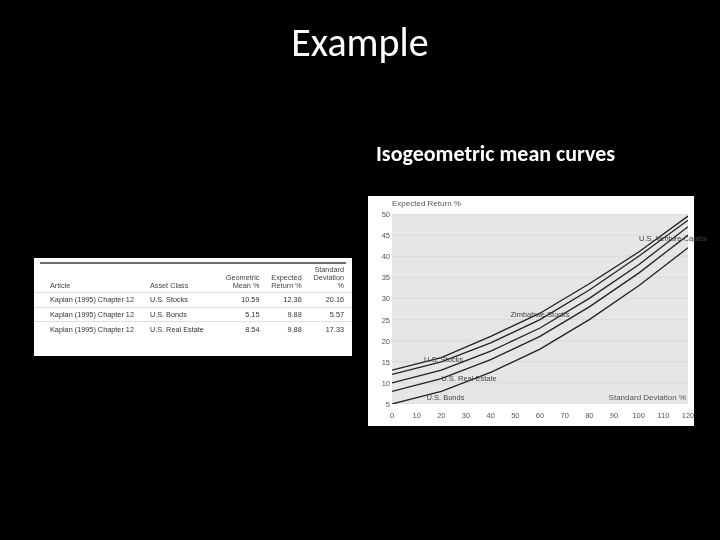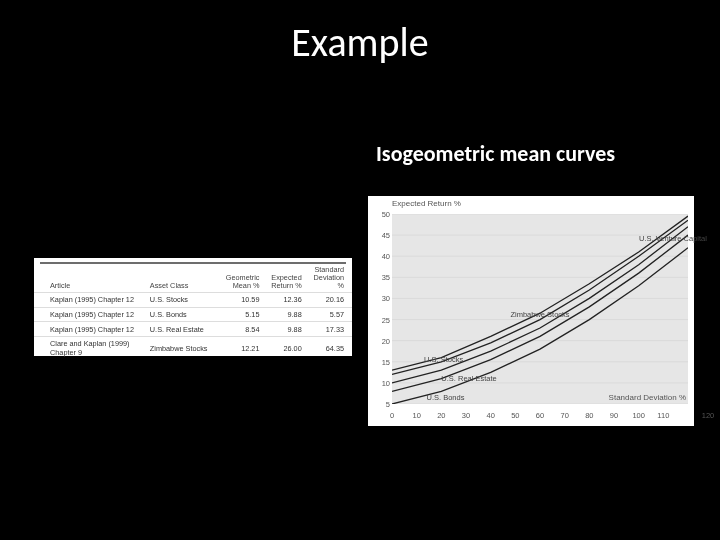--- a/index.html
+++ b/index.html
@@ -180,27 +180,20 @@
             <td class="a-right col-num">5.15</td>
             <td class="a-right col-num">9.88</td>
             <td class="a-right col-num">5.57</td>
           </tr>
           <tr>
             <td class="a-left col-article">Kaplan (1995) Chapter 12</td>
             <td class="a-left col-asset">U.S. Real Estate</td>
             <td class="a-right col-num">8.54</td>
             <td class="a-right col-num">9.88</td>
             <td class="a-right col-num">17.33</td>
-          </tr>
-          <tr>
-            <td class="a-left col-article">Clare and Kaplan (1999) Chapter 9</td>
-            <td class="a-left col-asset">Zimbabwe Stocks</td>
-            <td class="a-right col-num">12.21</td>
-            <td class="a-right col-num">26.00</td>
-            <td class="a-right col-num">64.35</td>
           </tr>
         </tbody>
     </table>
   </div>
 
   <div class="chart">
     <div class="ylabel">Expected Return %</div>
     <div class="plot"></div>
     <div class="xlabel">Standard Deviation %</div>
     <svg id="chart-svg" width="296" height="190">
@@ -236,21 +229,21 @@
         <div class="xtick" style="left: 73.3333px;">20</div>
         <div class="xtick" style="left: 98px;">30</div>
         <div class="xtick" style="left: 122.667px;">40</div>
         <div class="xtick" style="left: 147.333px;">50</div>
         <div class="xtick" style="left: 172px;">60</div>
         <div class="xtick" style="left: 196.667px;">70</div>
         <div class="xtick" style="left: 221.333px;">80</div>
         <div class="xtick" style="left: 246px;">90</div>
         <div class="xtick" style="left: 270.667px;">100</div>
         <div class="xtick" style="left: 295.333px; margin-top: 9px;">110</div>
-        <div class="xtick" style="left: 340px; text-align: center;">120</div>
+        <div class="xtick" style="left: 320px; text-align: center;">120</div>
       </div>
     <div id="chart-labels">
         <div class="serieslbl" style="left: 58.5333px; top: 196.667px;">U.S. Bonds</div>
         <div class="serieslbl" style="left: 73.3333px; top: 177.667px;">U.S. Real Estate</div>
         <div class="serieslbl" style="left: 56.0667px; top: 158.667px;">U.S. Stocks</div>
         <div class="serieslbl" style="left: 142.4px; top: 114.333px;">Zimbabwe Stocks</div>
         <div class="serieslbl" style="left: 259px; top: 38.3333px; margin-left: 12px;">U.S. Venture Capital</div>
       </div>
   </div>
 

